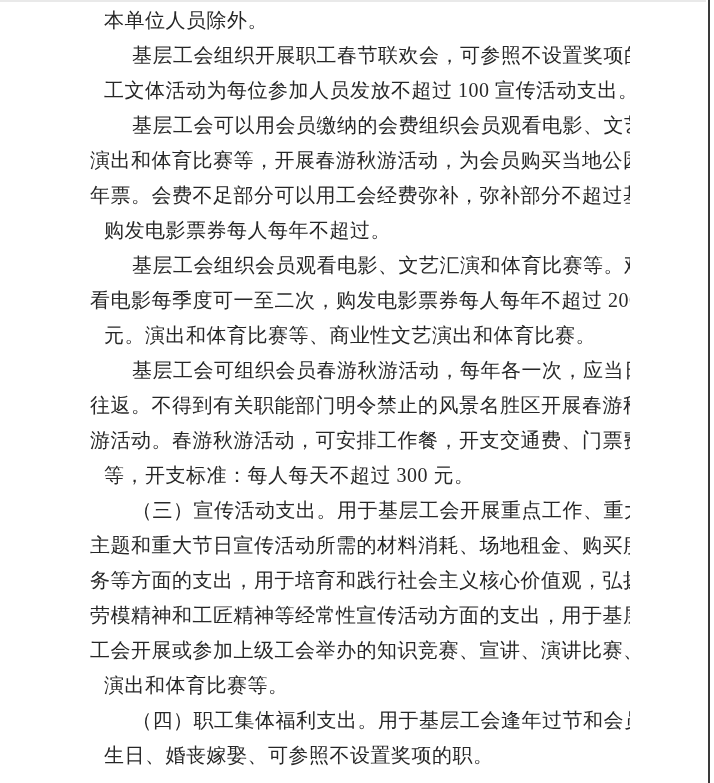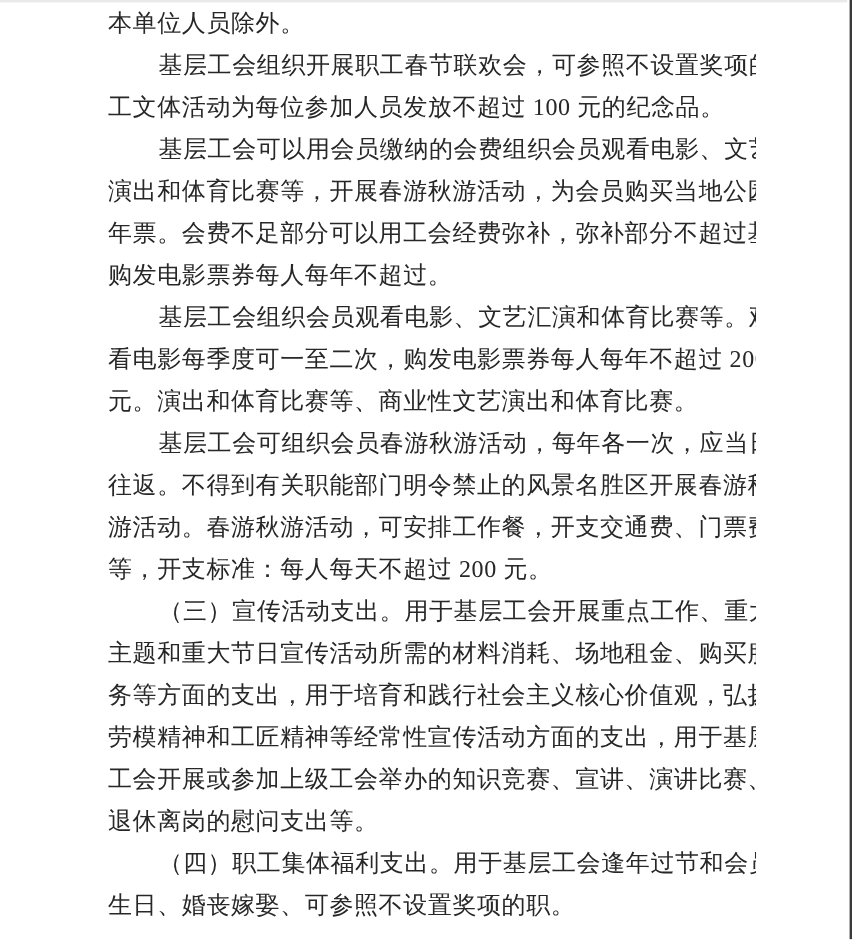--- a/index.html
+++ b/index.html
@@ -48,45 +48,46 @@
     text-justify: inter-character;
     white-space: nowrap;
     overflow: hidden;
   }
   .line.indent {
     text-indent: 42px;
   }
   .line.last {
     text-align: left;
     text-align-last: left;
+    margin-left: 14px;
   }
 </style>
 </head>
 <body>
 
 <div class="page">
   <div class="top-edge-line"></div>
   <div class="right-edge-line"></div>
   <div class="doc-body">
       <div class="line last">本单位人员除外。</div>
       <div class="line indent">基层工会组织开展职工春节联欢会，可参照不设置奖项的职</div>
-      <div class="line last">工文体活动为每位参加人员发放不超过 100 元的纪念品。</div>
+      <div class="line last">工文体活动为每位参加人员发放不超过 100 宣传活动支出。</div>
       <div class="line indent">基层工会可以用会员缴纳的会费组织会员观看电影、文艺</div>
       <div class="line">演出和体育比赛等，开展春游秋游活动，为会员购买当地公园</div>
       <div class="line">年票。会费不足部分可以用工会经费弥补，弥补部分不超过基</div>
       <div class="line last">购发电影票券每人每年不超过。</div>
       <div class="line indent">基层工会组织会员观看电影、文艺汇演和体育比赛等。观</div>
       <div class="line">看电影每季度可一至二次，购发电影票券每人每年不超过 200</div>
       <div class="line last">元。演出和体育比赛等、商业性文艺演出和体育比赛。</div>
       <div class="line indent">基层工会可组织会员春游秋游活动，每年各一次，应当日</div>
       <div class="line">往返。不得到有关职能部门明令禁止的风景名胜区开展春游秋</div>
       <div class="line">游活动。春游秋游活动，可安排工作餐，开支交通费、门票费</div>
-      <div class="line last">等，开支标准：每人每天不超过 200 元。</div>
+      <div class="line last">等，开支标准：每人每天不超过 300 元。</div>
       <div class="line indent">（三）宣传活动支出。用于基层工会开展重点工作、重大</div>
       <div class="line">主题和重大节日宣传活动所需的材料消耗、场地租金、购买服</div>
       <div class="line">务等方面的支出，用于培育和践行社会主义核心价值观，弘扬</div>
       <div class="line">劳模精神和工匠精神等经常性宣传活动方面的支出，用于基层</div>
       <div class="line">工会开展或参加上级工会举办的知识竞赛、宣讲、演讲比赛、</div>
-      <div class="line last">退休离岗的慰问支出等。</div>
+      <div class="line last">演出和体育比赛等。</div>
       <div class="line indent">（四）职工集体福利支出。用于基层工会逢年过节和会员</div>
       <div class="line last">生日、婚丧嫁娶、可参照不设置奖项的职。</div>
     </div>
 </div>
 
 </body></html>

